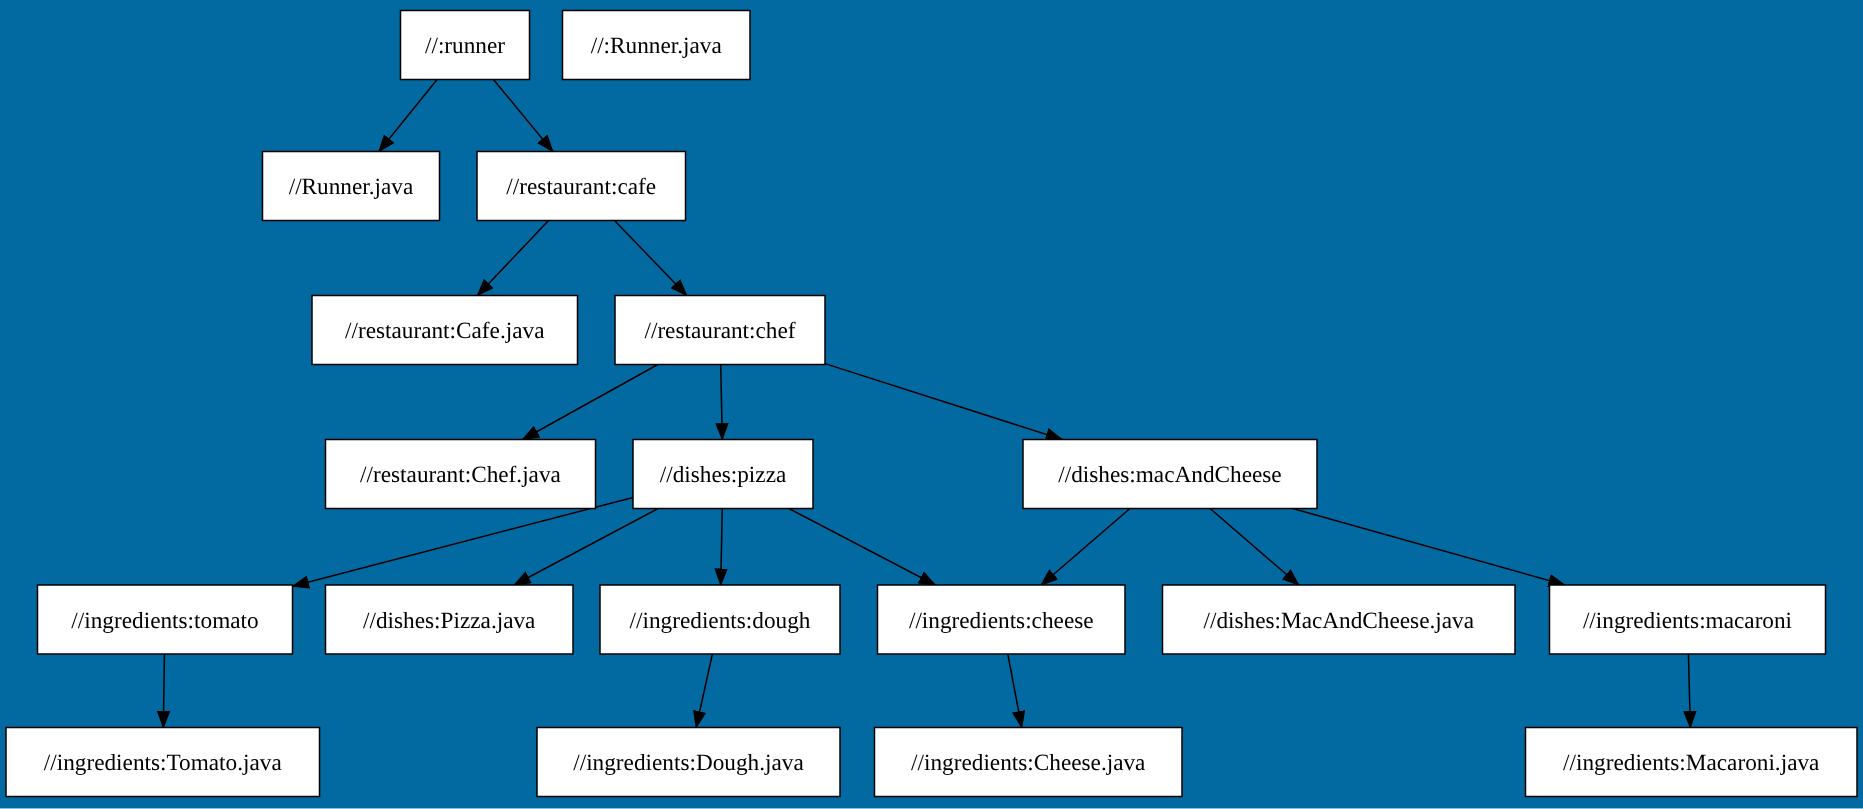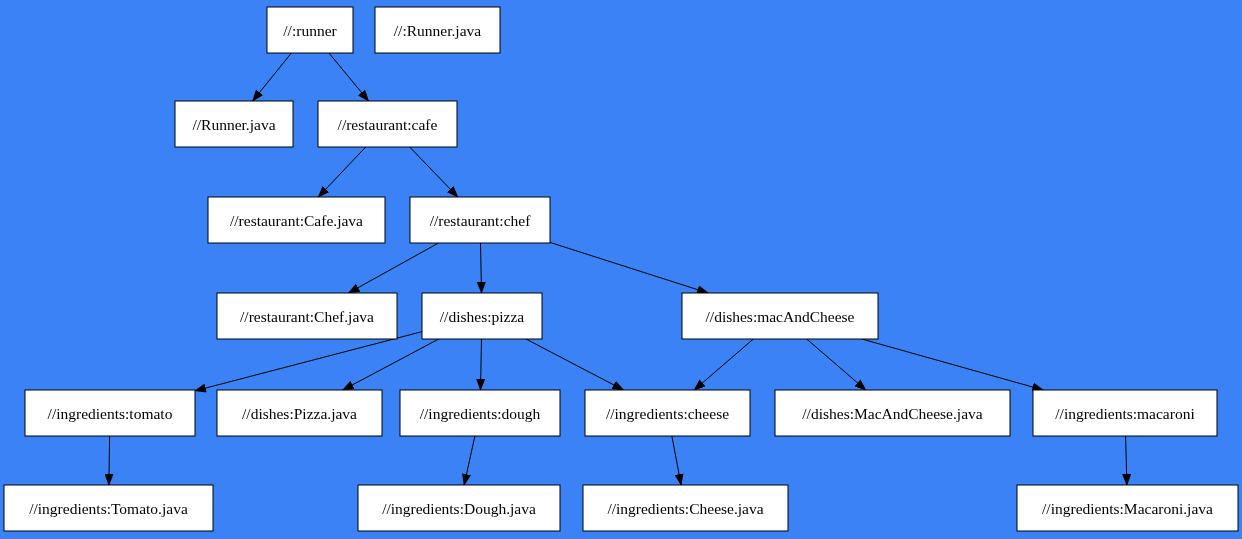--- a/index.html
+++ b/index.html
@@ -4,21 +4,21 @@
 <style>
   html, body {
     margin: 0;
     padding: 0;
     background: #ffffff;
   }
   .canvas {
     position: relative;
     width: 1242px;
     height: 539px;
-    background: #3b82f6;
+    background: #0369a1;
     overflow: hidden;
     font-family: "Liberation Serif", "DejaVu Serif", serif;
   }
   svg {
     display: block;
   }
   .graph-node-rect {
     fill: #ffffff;
     stroke: #000000;
     stroke-width: 1;

